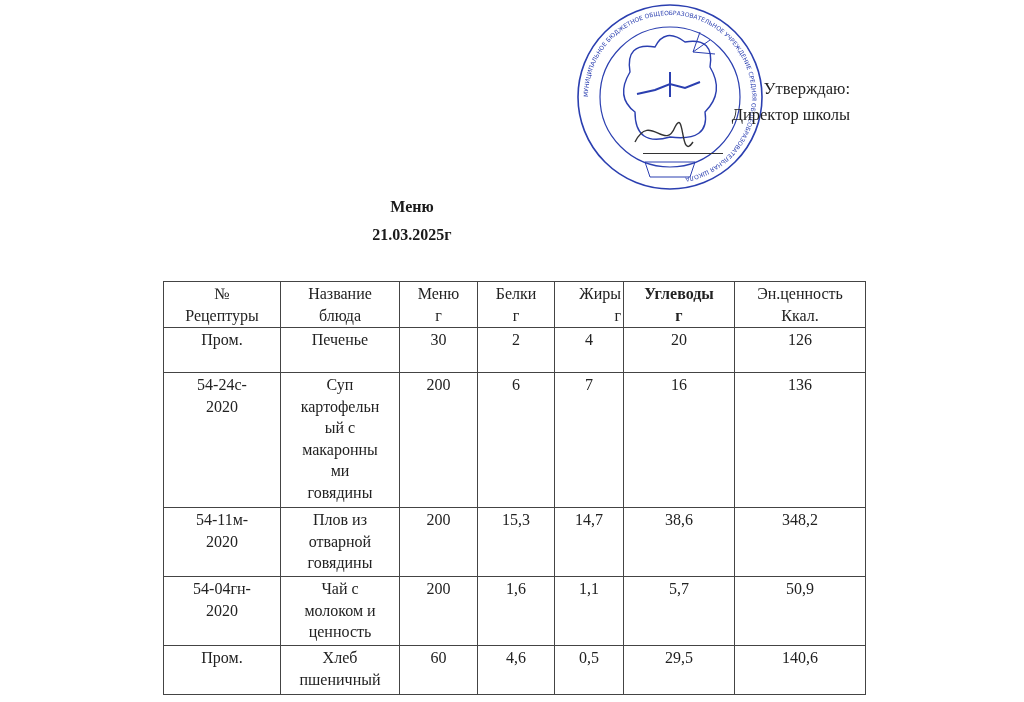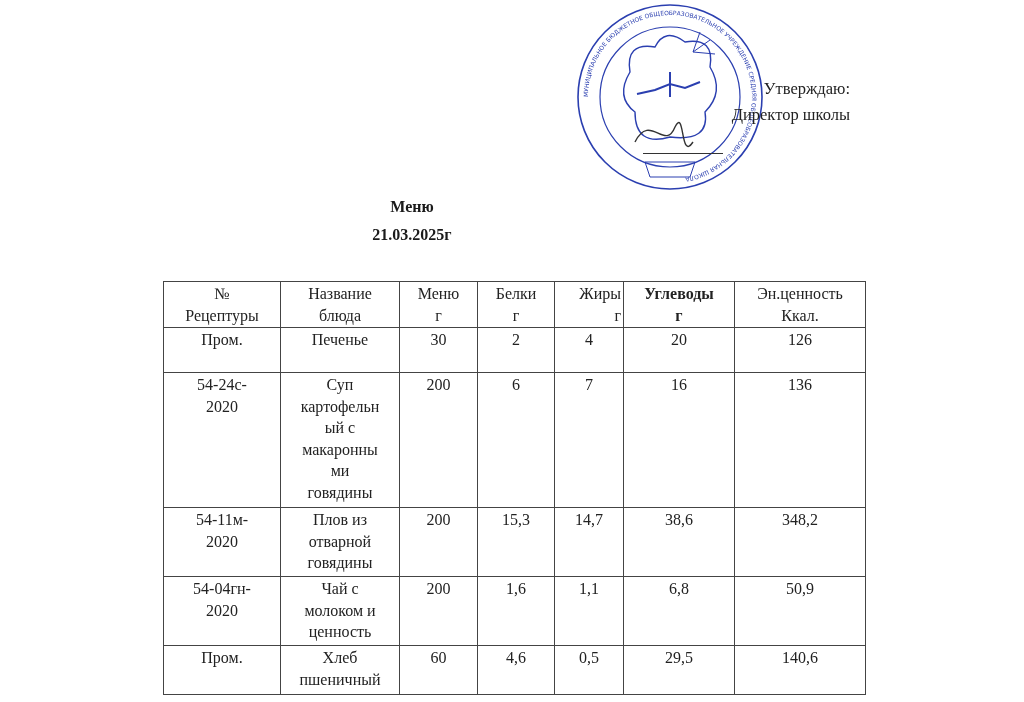--- a/index.html
+++ b/index.html
@@ -115,21 +115,21 @@
         <td><span>14,7</span></td>
         <td><span>38,6</span></td>
         <td><span>348,2</span></td>
       </tr>
       <tr class="r4">
         <td><span>54-04гн-</span><br><span>2020</span></td>
         <td><span>Чай с</span><br><span>молоком и</span><br><span>ценность</span></td>
         <td><span>200</span></td>
         <td><span>1,6</span></td>
         <td><span>1,1</span></td>
-        <td><span>6,8</span></td>
+        <td><span>5,7</span></td>
         <td><span>50,9</span></td>
       </tr>
       <tr class="r5">
         <td><span>Пром.</span></td>
         <td><span>Хлеб</span><br><span>пшеничный</span></td>
         <td><span>60</span></td>
         <td><span>4,6</span></td>
         <td><span>0,5</span></td>
         <td><span>29,5</span></td>
         <td><span>140,6</span></td>

